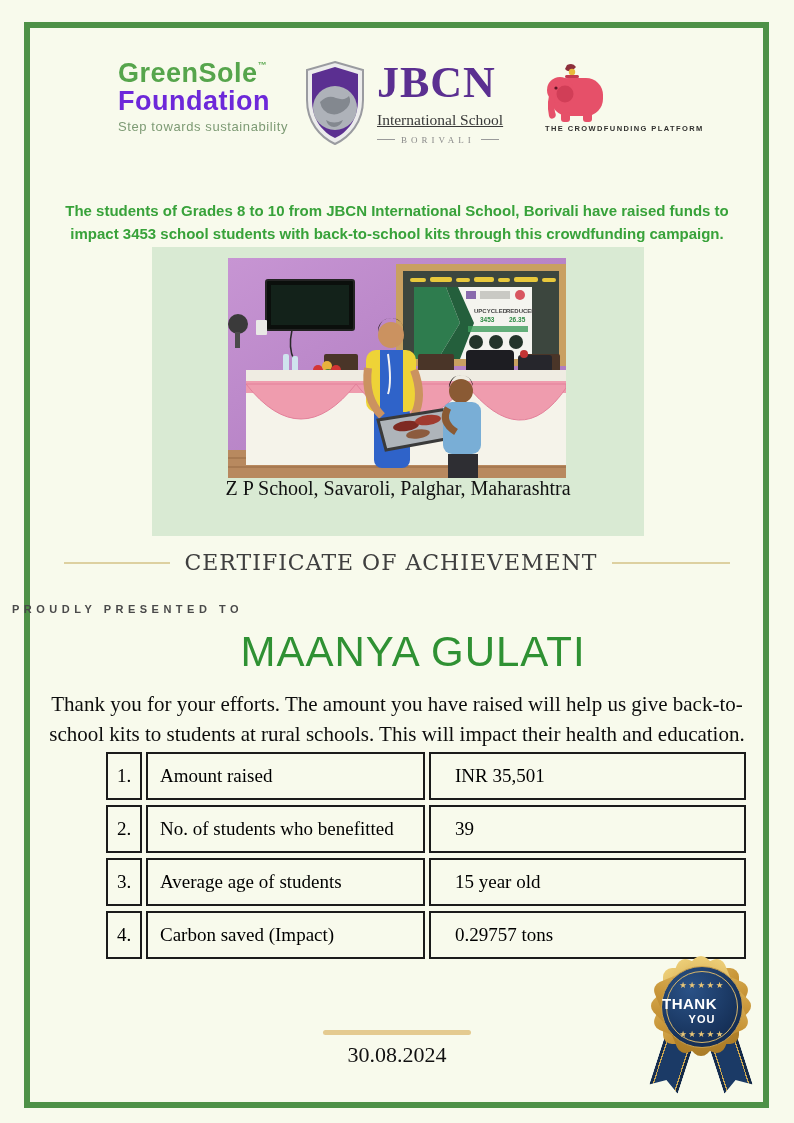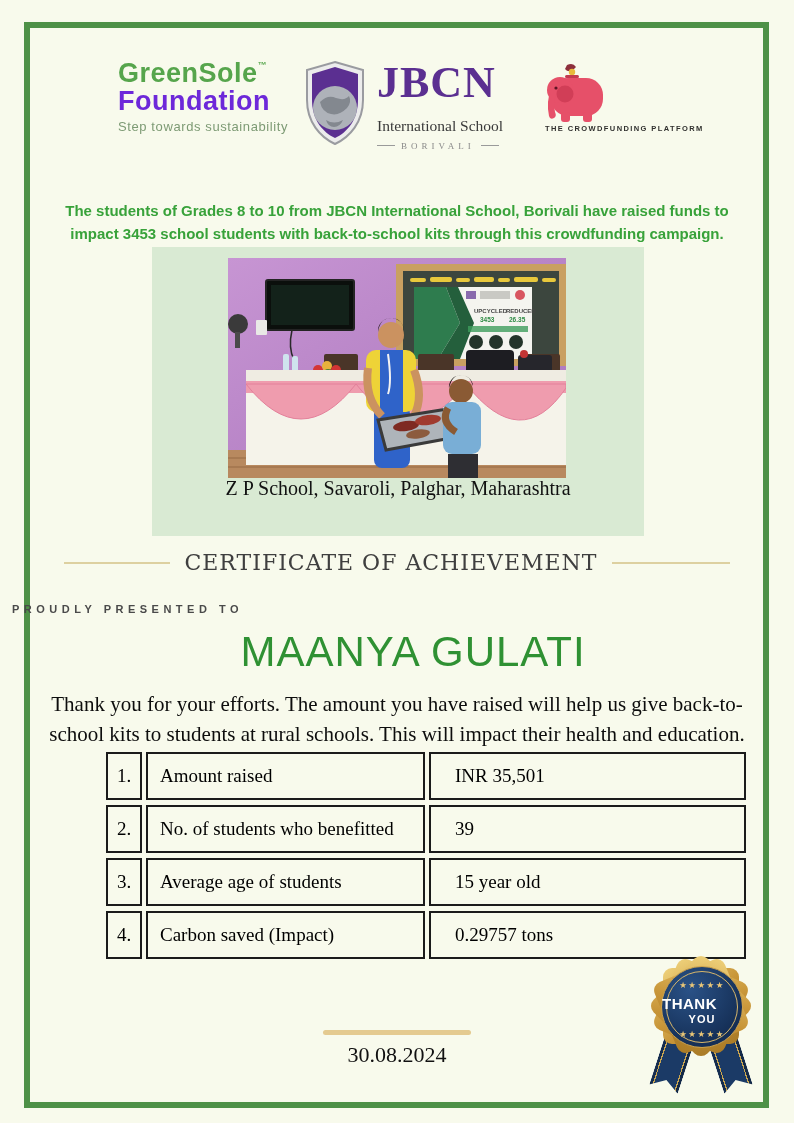--- a/index.html
+++ b/index.html
@@ -17,21 +17,21 @@
   .logo-row{position:absolute; left:0; top:0; width:100%; height:170px;}
   .greensole{position:absolute; left:118px; top:60px; line-height:1;}
   .gs-name{font-size:27px; font-weight:600; color:#56a54c; letter-spacing:.5px;}
   .gs-tm{font-size:9px; vertical-align:14px; color:#56a54c;}
   .gs-name2{font-size:27px; font-weight:600; color:#6d28d9; letter-spacing:.5px; margin-top:1px;}
   .gs-tagline{font-size:13px; color:#7d9a74; letter-spacing:.6px; margin-top:5px;}
 
   .jbcn{position:absolute; left:302px; top:60px; display:flex; gap:9px; align-items:flex-start;}
   .jbcn-text{display:flex; flex-direction:column; padding-top:2px;}
   .jbcn-name{font-family:"Liberation Serif",serif; font-weight:bold; font-size:44px; line-height:.95; color:#5b2f91; letter-spacing:1px;}
-  .jbcn-sub{font-family:"Liberation Serif",serif; font-size:15.5px; color:#3a3a3a; margin-top:13px;}
+  .jbcn-sub{font-family:"Liberation Serif",serif; font-size:15.5px; color:#3a3a3a; margin-top:7px;text-decoration:underline;}
   .jbcn-city-row{display:flex; align-items:center; gap:6px; margin-top:6px;}
   .jbcn-rule{display:inline-block; width:18px; height:1px; background:#9a9a9a;}
   .jbcn-city{font-family:"Liberation Serif",serif; font-size:9px; letter-spacing:4px; color:#8a8a8a;}
 
   .fuel{position:absolute; left:545px; top:62px; width:148px; height:75px;}
   .fuel-box{
     position:absolute; left:33px; top:5px; width:104px; height:46px;
     border:4px solid #f2a42c; border-radius:10px; background:transparent;
     display:flex; flex-direction:column; justify-content:center; padding-left:24px;
   }

